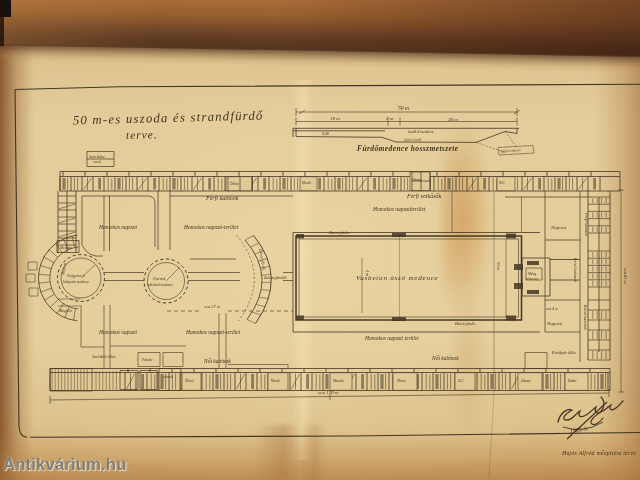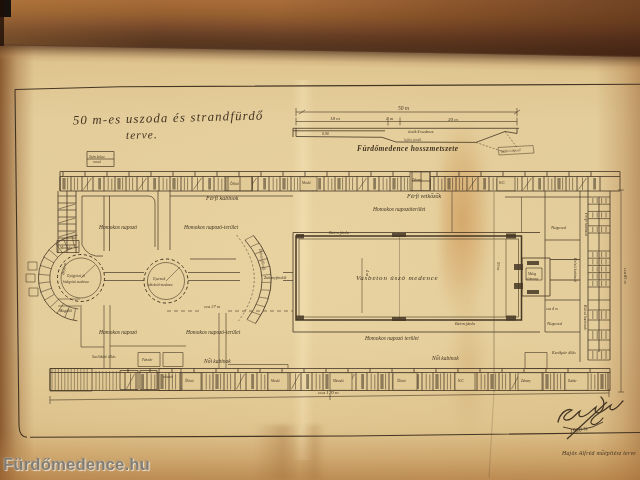--- a/index.html
+++ b/index.html
@@ -247,14 +247,14 @@
 
       <text x="318" y="394" font-size="5">cca 170 m</text>
 
       <text x="570" y="433" font-size="6" transform="rotate(-8 570 433)">1930 ¾</text>
 
       <text x="562" y="455" font-size="5.8" font-style="normal" letter-spacing=".25">Hajós Alfréd műépítész terve</text>
     </g>
 
   </svg>
 
-  <div style="left:3px;top:455px;width:200px;height:24px;font-family:'Liberation Sans',sans-serif;font-weight:bold;font-size:16.8px;letter-spacing:.1px;color:#837d73;text-shadow:0 0 2px rgba(255,255,250,.7),1px 1px 1px rgba(255,255,250,.65),-1px -1px 1px rgba(120,95,70,.3);">Fürdőmedence.hu</div>
+  <div style="left:3px;top:455px;width:200px;height:24px;font-family:'Liberation Sans',sans-serif;font-weight:bold;font-size:16.8px;letter-spacing:.1px;color:#837d73;text-shadow:0 0 2px rgba(255,255,250,.7),1px 1px 1px rgba(255,255,250,.65),-1px -1px 1px rgba(120,95,70,.3);">Antikvárium.hu</div>
 </div>
 
 </body></html>

